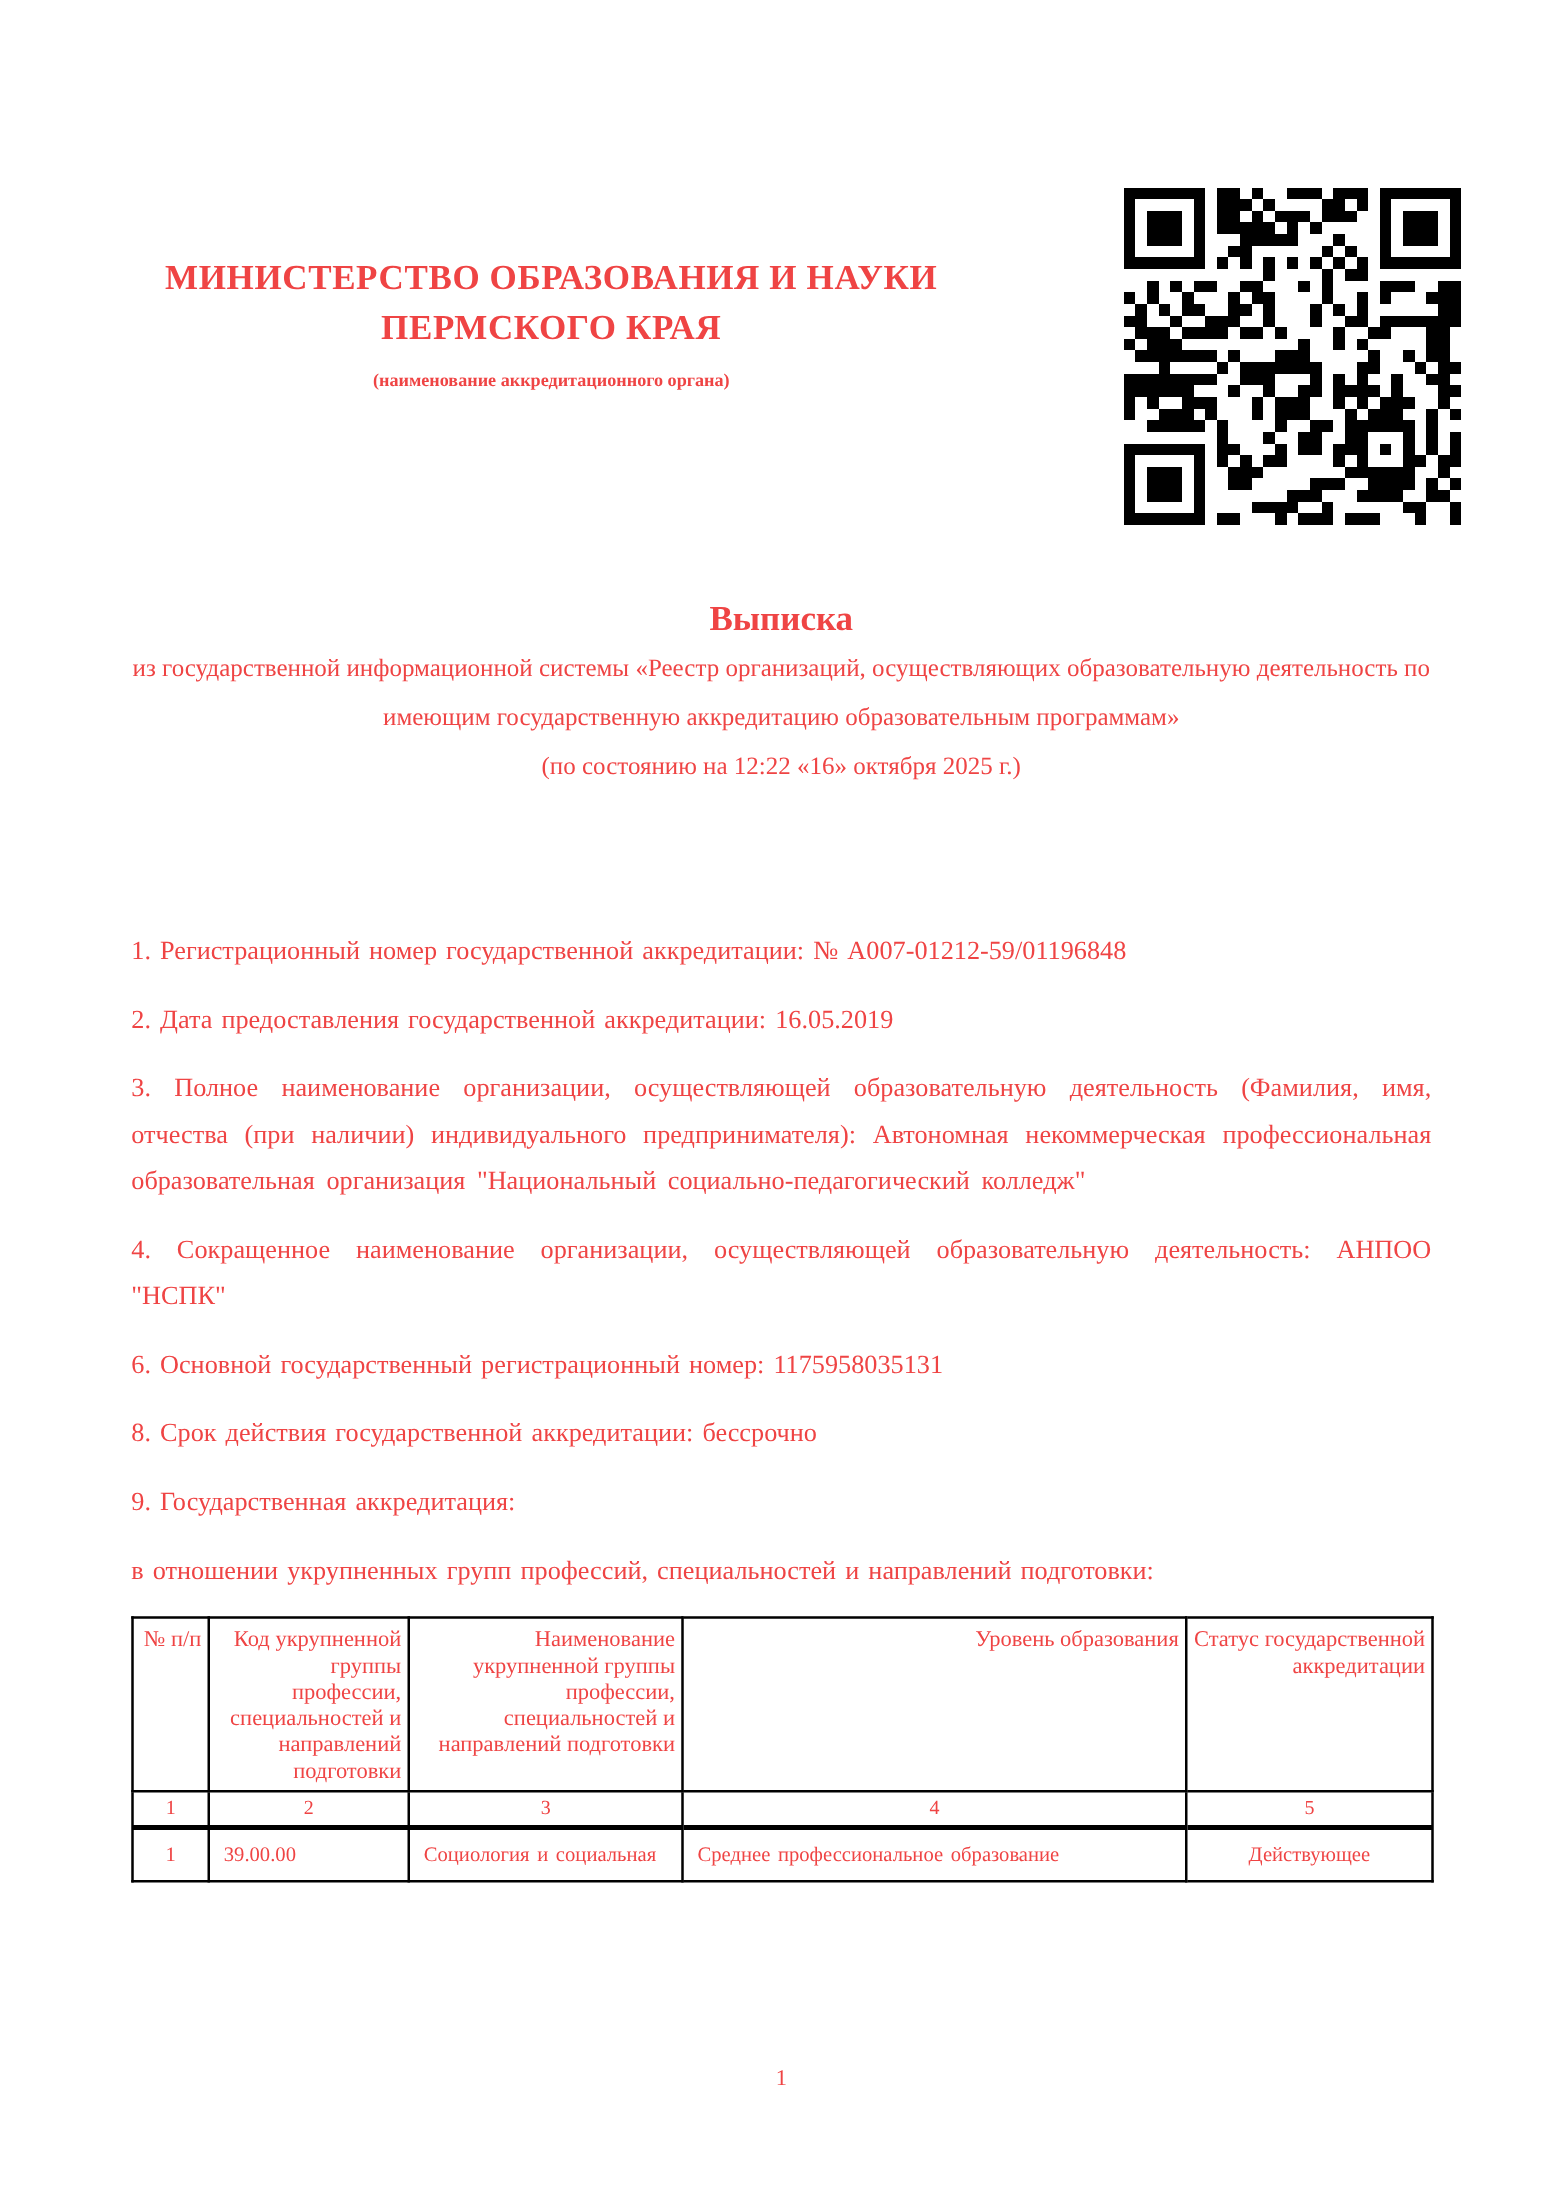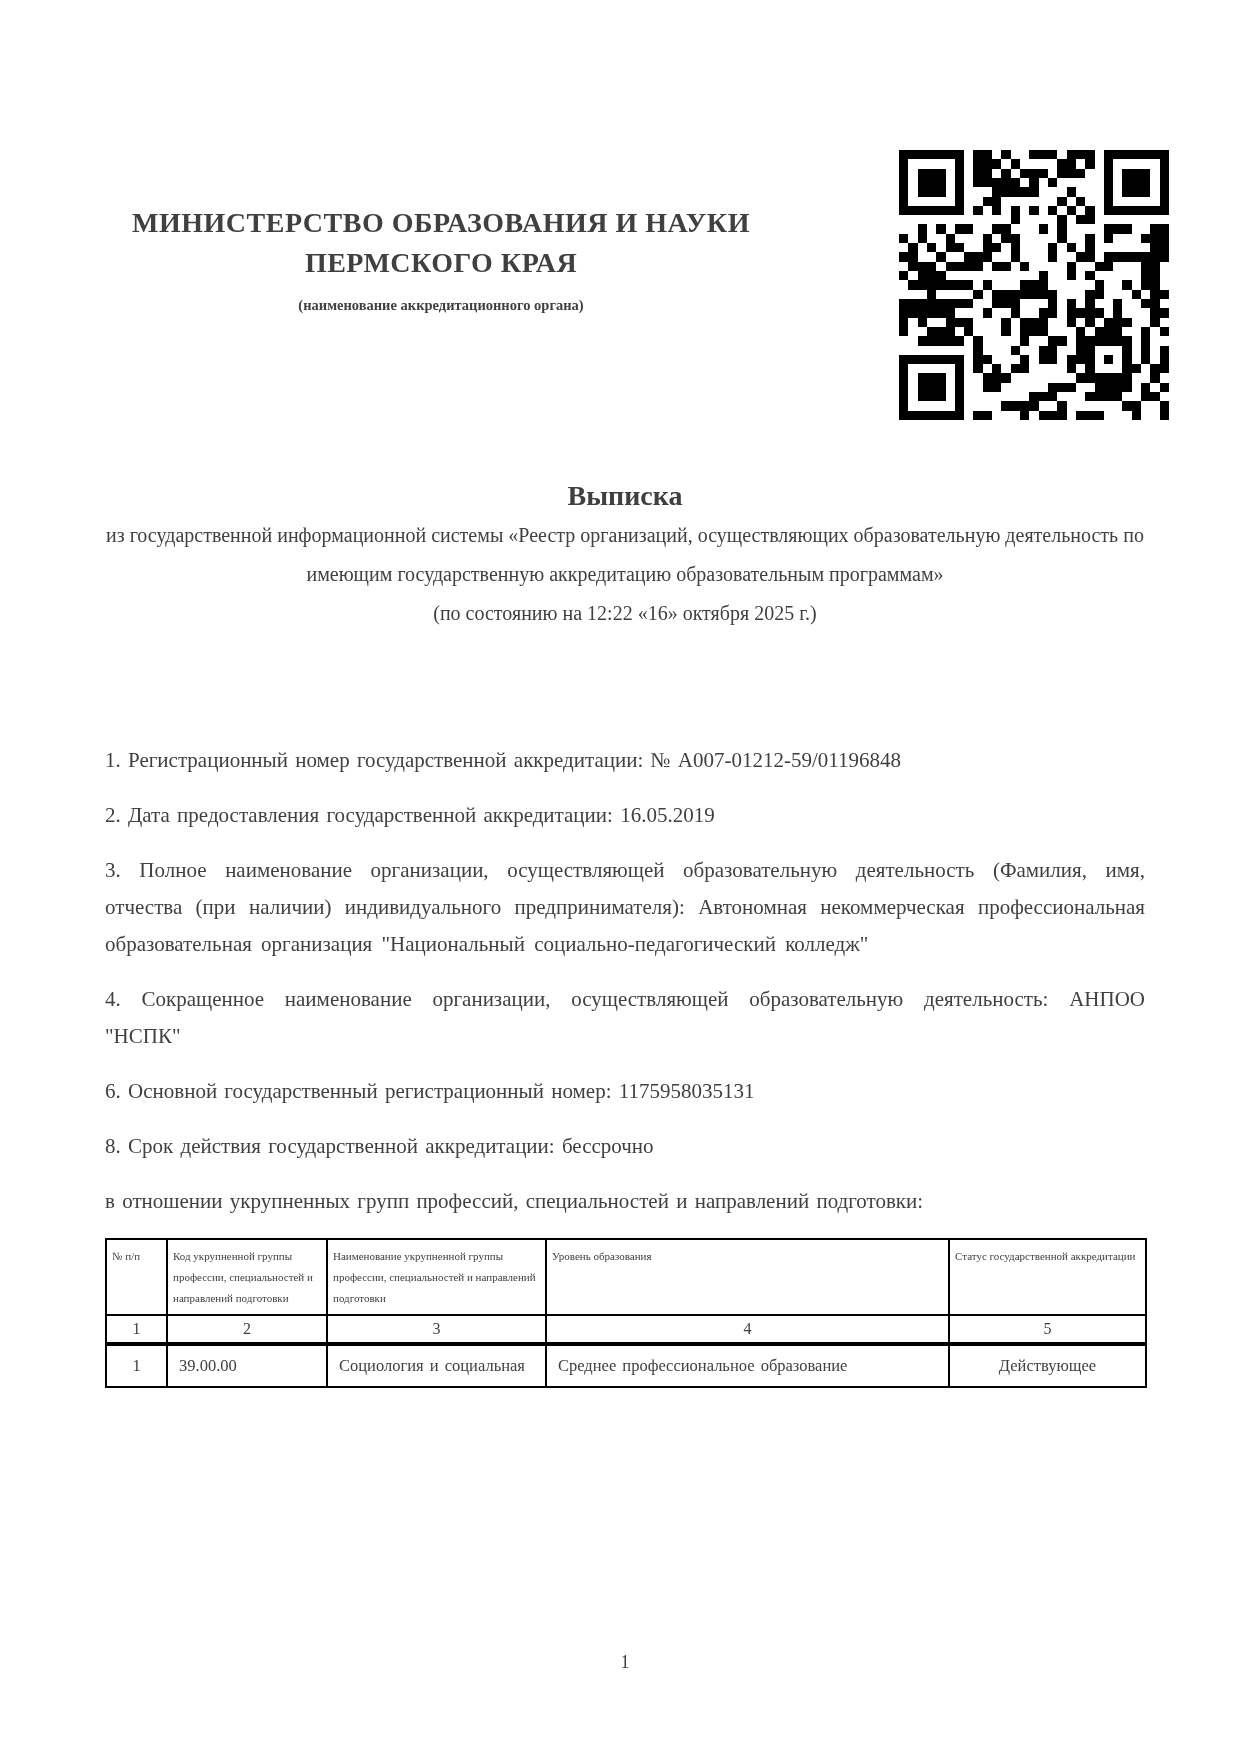--- a/index.html
+++ b/index.html
@@ -1,17 +1,17 @@
 <!DOCTYPE html>
 <html><head>
 <meta charset="utf-8">
 <style>
   html,body{margin:0;padding:0;background:#fff;}
   .page{
-    position:relative;width:1241px;height:1754px;background:#fff;color:#404040;
+    position:relative;width:1241px;height:1754px;background:#fff;color:#ef4444;
     font-family:"Liberation Serif",serif;overflow:hidden;
   }
   .ministry{
     position:absolute;left:105px;top:203px;width:672px;text-align:center;
     font-weight:bold;font-size:28px;line-height:40px;letter-spacing:.5px;
   }
   .ministry .caption{
     font-weight:bold;font-size:14.5px;line-height:20px;margin-top:12px;letter-spacing:0;
   }
   .qr{position:absolute;left:899px;top:150px;width:270px;height:270px;}
@@ -22,21 +22,21 @@
     position:absolute;left:105px;top:694px;width:1040px;
     font-size:21px;line-height:37px;word-spacing:2px;margin-top:48px;
   }
   .content p{margin:0 0 18px 0;}
   .content p.just{text-align:justify;word-spacing:4px;}
   table.acc{
     border-collapse:collapse;table-layout:fixed;width:1040px;margin-top:12px;
   }
   table.acc th,table.acc td{border:2px solid #000;overflow:hidden;}
   table.acc th{
-    font-weight:normal;font-size:11px;line-height:21px;text-align:left;
+    font-weight:normal;font-size:18px;line-height:21px;text-align:right;
     vertical-align:top;padding:6px 5px 5px;word-spacing:0;
   }
   tr.idx td{font-size:16px;line-height:22px;text-align:center;padding:2px 4px;}
   tr.datarow td{
     font-size:16.5px;line-height:22px;padding:9px 5px;border-top-width:4px;
     vertical-align:middle;white-space:nowrap;
   }
   tr.datarow td.c{text-align:center;}
   tr.datarow td.l{text-align:left;padding-left:11px;}
   .pagenum{
@@ -482,20 +482,21 @@
     <div class="asof">(по состоянию на 12:22 «16» октября 2025 г.)</div>
   </div>
 
   <div class="content">
     <p>1. Регистрационный номер государственной аккредитации: № А007-01212-59/01196848</p>
     <p>2. Дата предоставления государственной аккредитации: 16.05.2019</p>
     <p class="just">3. Полное наименование организации, осуществляющей образовательную деятельность (Фамилия, имя, отчества (при наличии) индивидуального предпринимателя): Автономная некоммерческая профессиональная образовательная организация "Национальный социально-педагогический колледж"</p>
     <p class="just">4. Сокращенное наименование организации, осуществляющей образовательную деятельность: АНПОО "НСПК"</p>
     <p>6. Основной государственный регистрационный номер: 1175958035131</p>
     <p>8. Срок действия государственной аккредитации: бессрочно</p>
+    <p>9. Государственная аккредитация:</p>
     <p>в отношении укрупненных групп профессий, специальностей и направлений подготовки:</p>
 
     <table class="acc">
       <colgroup>
         <col style="width:61px">
           <col style="width:160px">
           <col style="width:219px">
         <col style="width:403px">
           <col style="width:197px">
       </colgroup>

